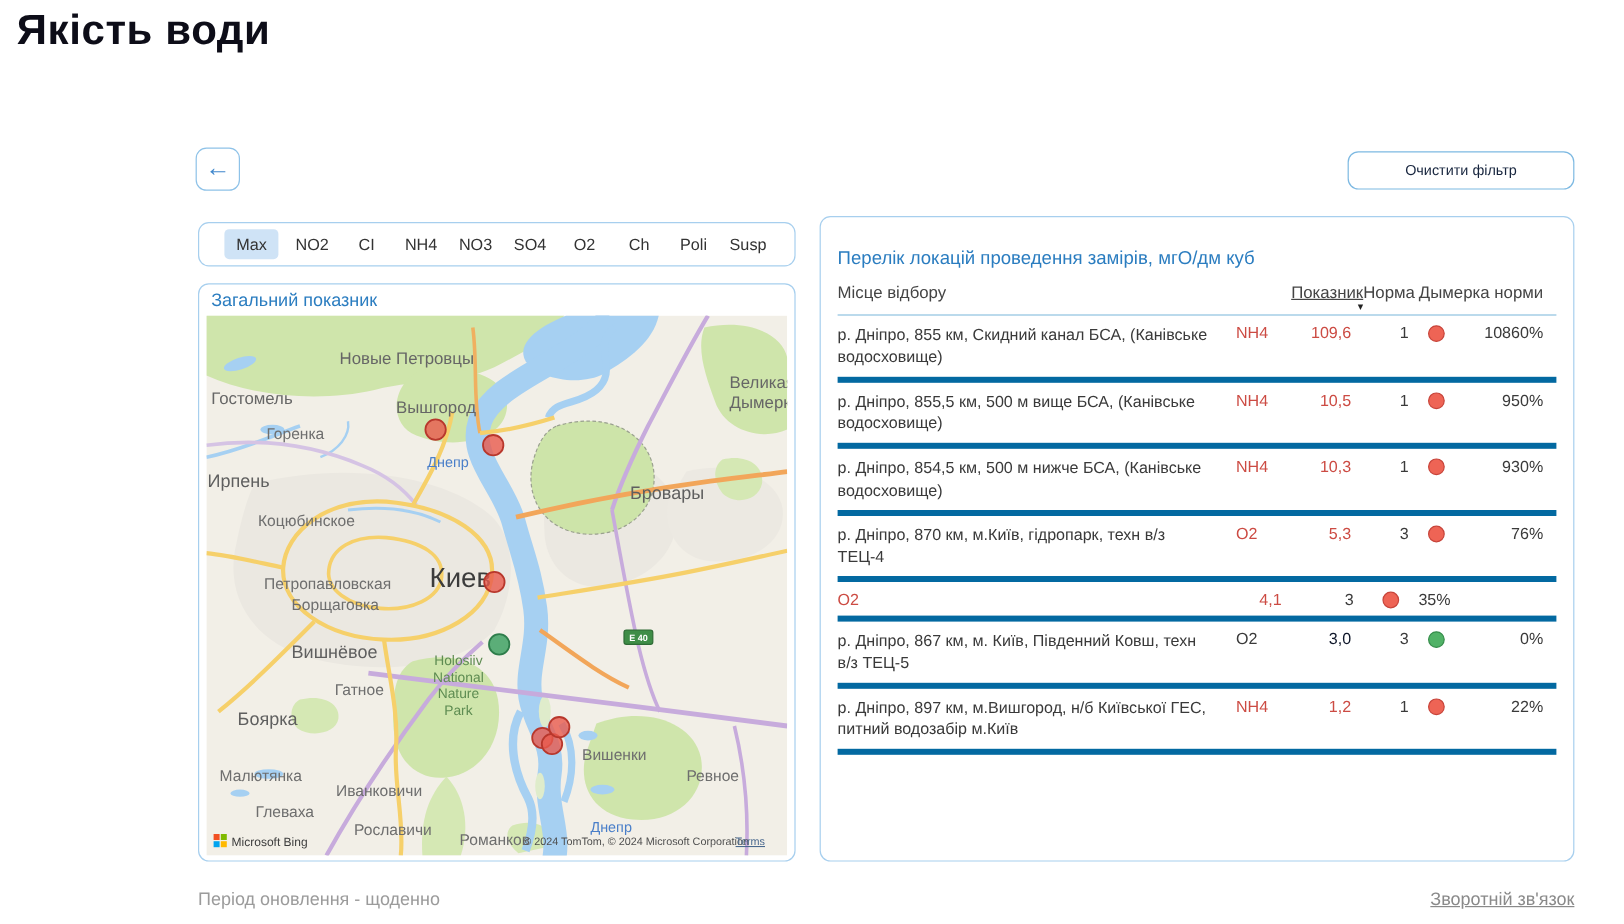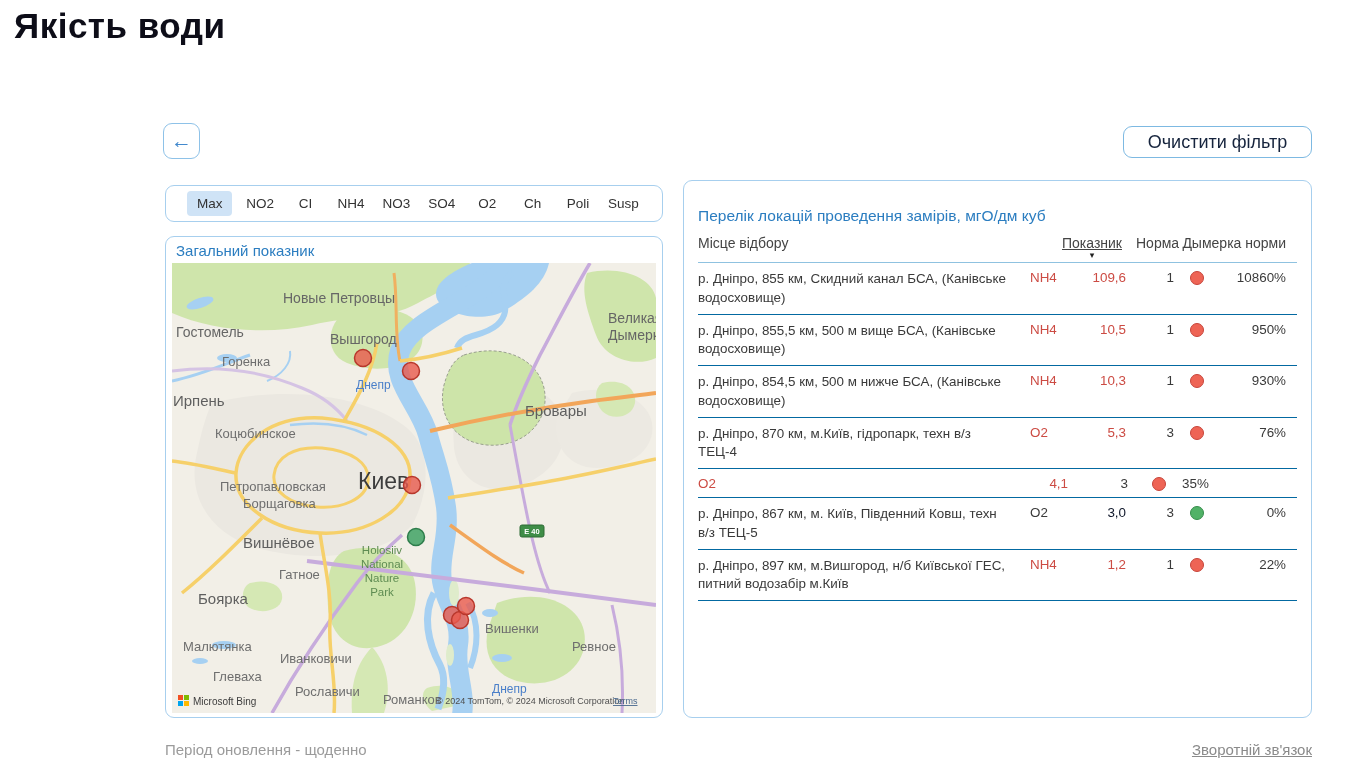--- a/index.html
+++ b/index.html
@@ -7,45 +7,45 @@
        font-family:"Liberation Sans",sans-serif;}
 
   .page-title{position:absolute;left:14px;top:6px;margin:0;font-size:35px;font-weight:700;
               color:#0d0d18;letter-spacing:.5px}
 
   .back-btn{position:absolute;left:163px;top:123px;width:37px;height:36px;box-sizing:border-box;
             border:1px solid #8ec2e8;border-radius:9px;background:#fff;color:#4289cd;
             font-size:21px;display:flex;align-items:center;justify-content:center;cursor:pointer}
 
   .clear-btn{position:absolute;left:1123px;top:126px;width:189px;height:32px;box-sizing:border-box;
-             border:1px solid #7db9e2;border-radius:9px;background:#fff;font-size:18px;color:#16243d;
+             border:1px solid #7db9e2;border-radius:9px;background:#fff;font-size:12px;color:#16243d;
              display:flex;align-items:center;justify-content:center;cursor:pointer}
 
   .tabbar{position:absolute;left:165px;top:185px;width:498px;height:37px;box-sizing:border-box;
           border:1px solid #a7cfee;border-radius:9px;display:flex;padding:0 16px;background:#fff}
   .tab{flex:1;display:flex;align-items:center;justify-content:center;font-size:13.5px;color:#333;cursor:pointer}
   .tab.selected{background:#cfe3f6;border-radius:4px;margin:5px 5px}
 
   .map-panel{position:absolute;left:165px;top:236px;width:498px;height:482px;box-sizing:border-box;
              border:1px solid #a7cfee;border-radius:9px;background:#fff;overflow:hidden}
   .map-title{position:absolute;left:10px;top:5px;font-size:15px;color:#2b7dc0}
   .map-svg{position:absolute;left:6px;top:26px}
 
   .table-panel{position:absolute;left:683px;top:180px;width:629px;height:538px;box-sizing:border-box;
                border:1px solid #a7cfee;border-radius:9px;background:#fff;overflow:hidden}
   .table-title{margin:26px 0 0 14px;font-size:15.5px;color:#2b7dc0}
   .table{margin:10px 14px 16px 14px}
   .thead,.trow{display:grid;grid-template-columns:332px 48px 58px 46px 30px 80px;align-items:start}
   .thead{font-size:14px;color:#444;padding-bottom:4px;border-bottom:1px solid #8fc2e0}
-  .h-pok{display:flex;flex-direction:column;align-items:center;padding-left:18px}
+  .h-pok{display:flex;flex-direction:column;align-items:flex-end;padding-left:18px}
   .h-pok .sorted{text-decoration:underline}
   .sort-arrow{font-size:9px;line-height:6px;color:#222;margin-top:1px}
   .h-norm{padding-left:0}
   .h-more{grid-column:5/7;text-align:right;padding-right:6px}
-  .trow{font-size:13.4px;color:#3a3a3a;padding:7px 0 6px 0;border-bottom:1px solid #0369a1}
+  .trow{font-size:13.4px;color:#3a3a3a;padding:7px 0 6px 0;border-bottom:5px solid #0369a1}
   .c-loc{padding-right:20px;line-height:1.4}
   .c-val{text-align:right;padding-right:10px}
   .c-norm{text-align:right;padding-right:8px}
   .c-dot{display:flex;justify-content:center;padding-top:1px}
   .dot{width:14px;height:14px;border-radius:50%;box-sizing:border-box}
   .dot-red{background:#ee6455;border:1px solid #c7443a}
   .dot-green{background:#51b267;border:1px solid #368d4b}
   .t-red{color:#cc4b43}.t-green{color:#0f172a}.t-dark{color:#3a3a3a}
   .c-pct{text-align:right;padding-right:6px}
 

